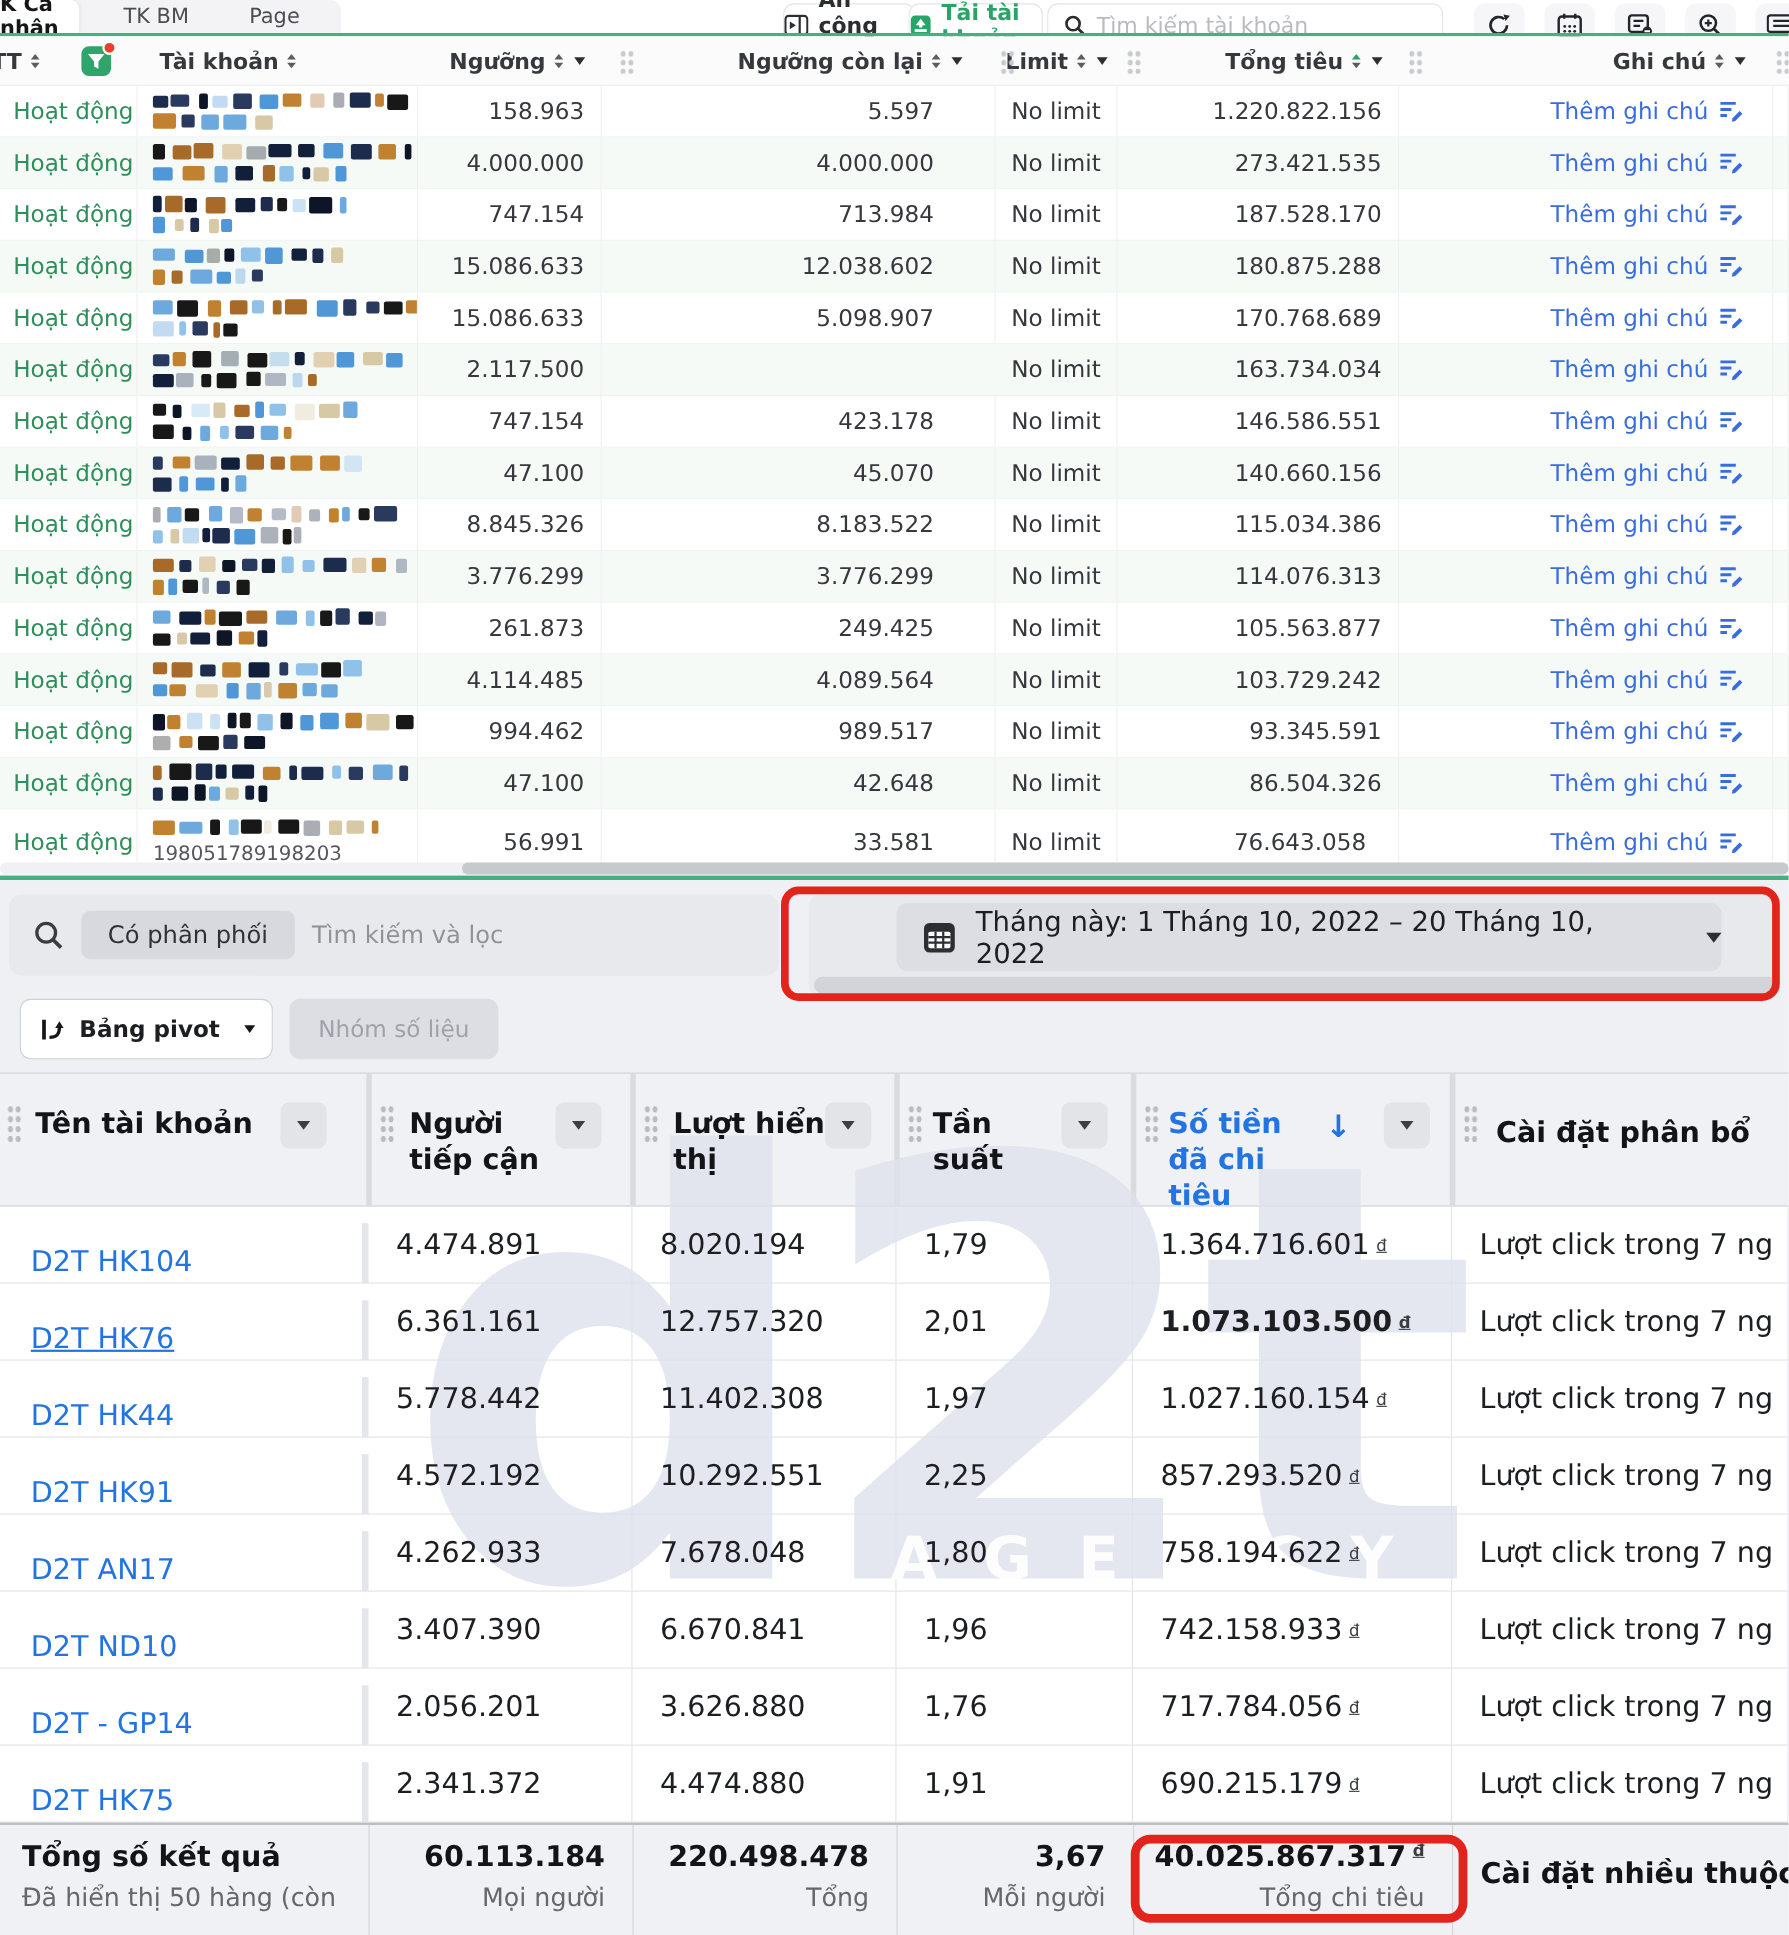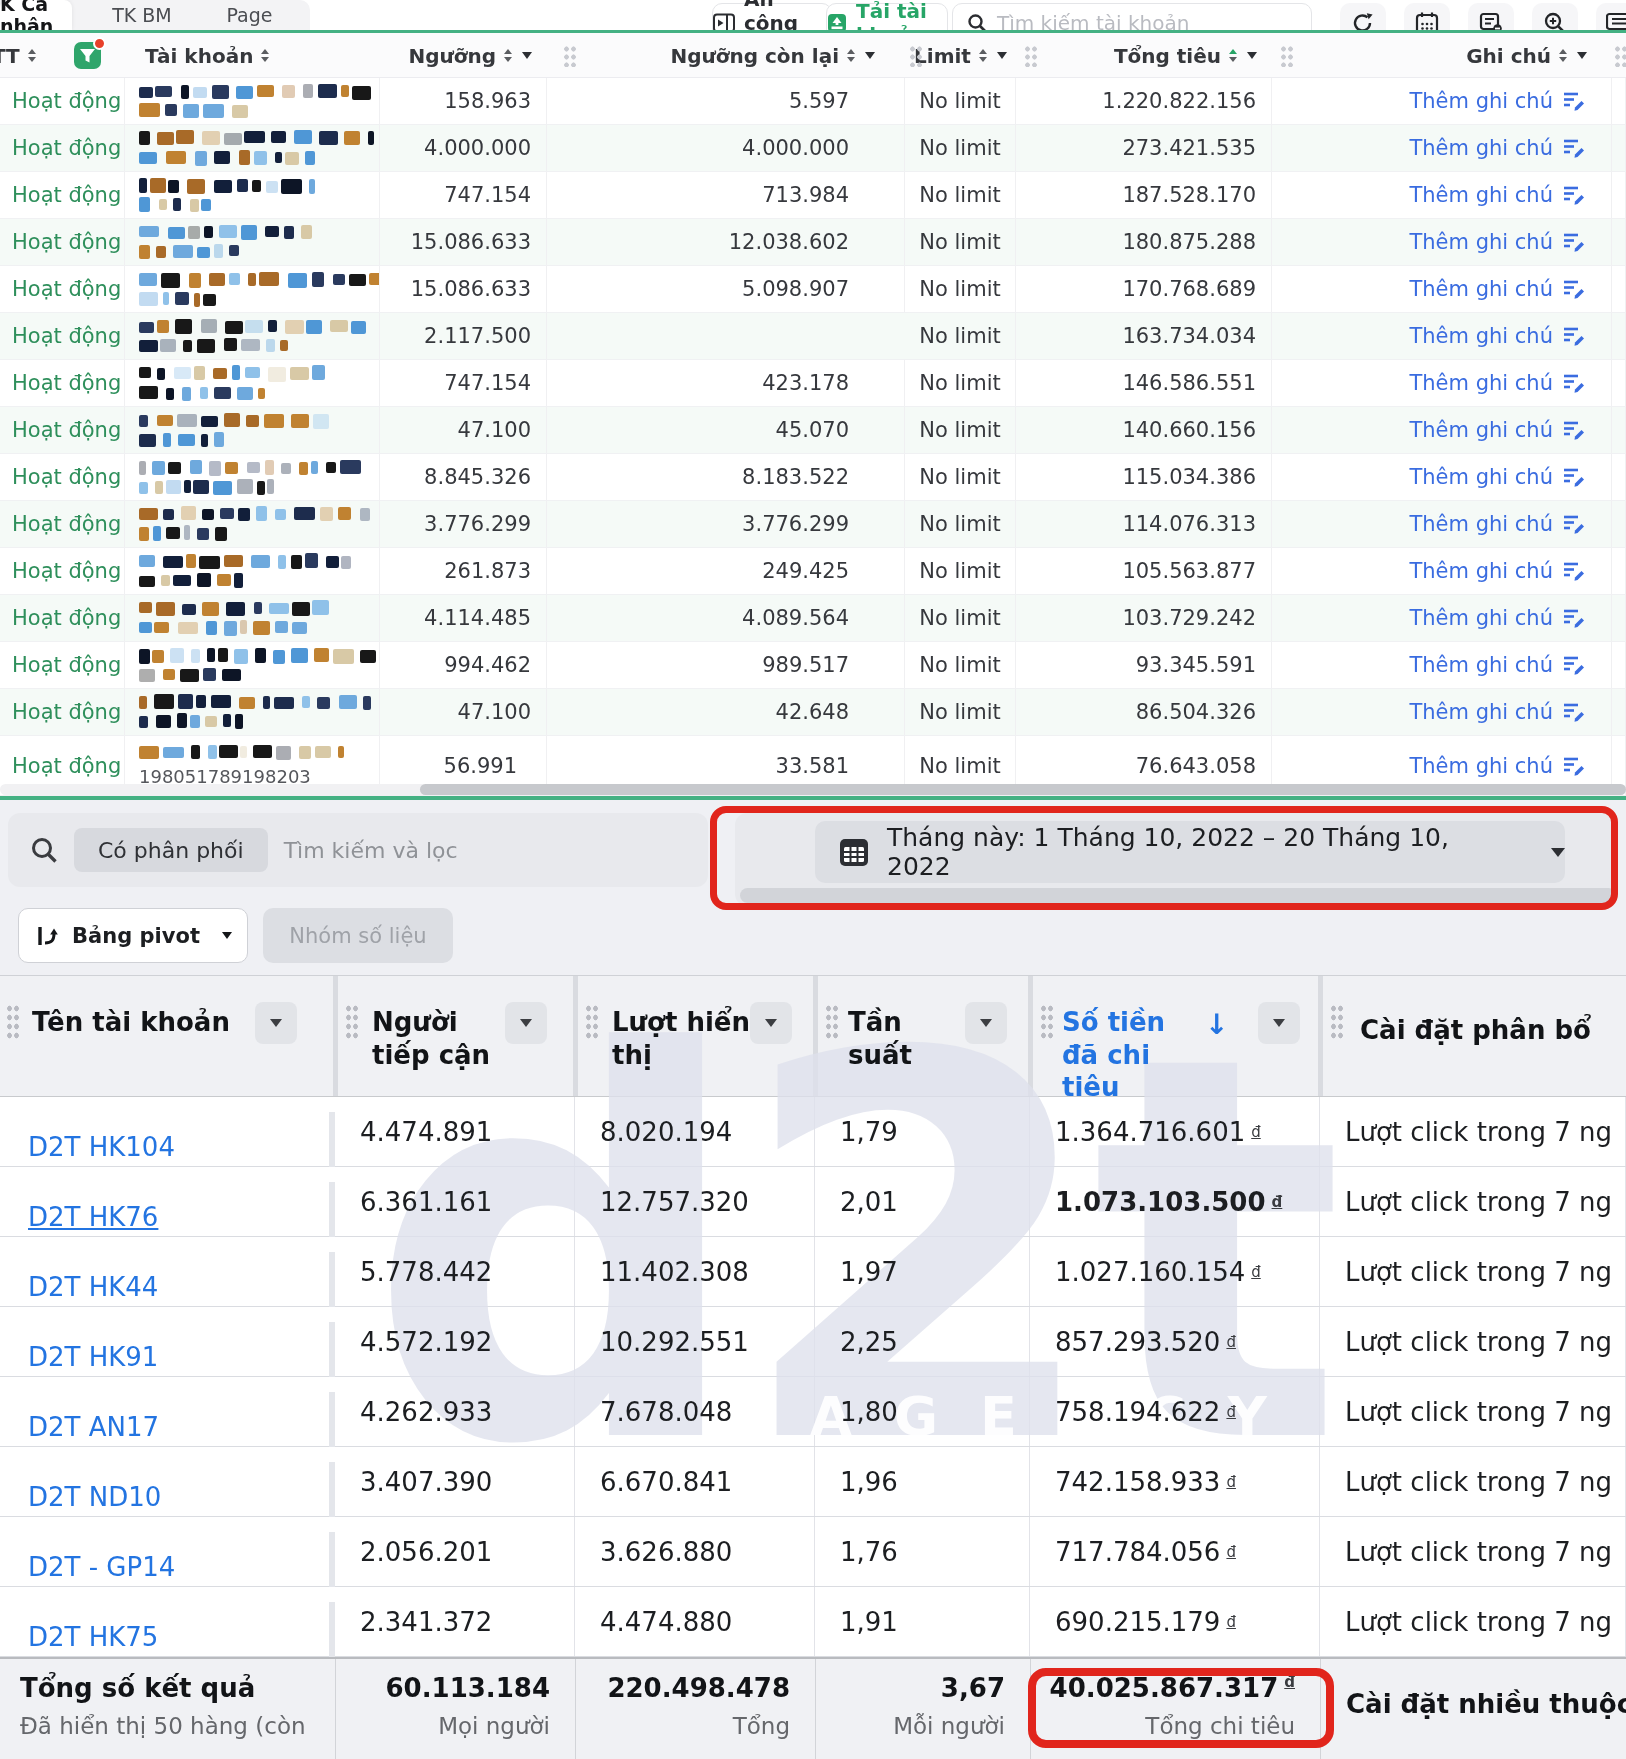--- a/index.html
+++ b/index.html
@@ -965,24 +965,24 @@
               <span class="bk" style="width: 7.43065px; height: 12.7453px; margin-right: 6.03927px; margin-top: 0.132085px; background: rgb(216, 201, 166); opacity: 0.35;"></span>
               <span class="bk" style="width: 18.161px; height: 13.1853px; margin-right: 4.50816px; margin-top: -0.331647px; background: rgb(24, 24, 24);"></span>
               <span class="bk" style="width: 14.5154px; height: 13.9524px; margin-right: 8.57222px; margin-top: 1.86753px; background: rgb(13, 21, 38); opacity: 0.35;"></span>
               <span class="bk" style="width: 11.7592px; height: 12.9178px; margin-right: 3.67143px; margin-top: 0.646969px; background: rgb(216, 201, 166);"></span>
               <span class="bk" style="width: 16.5753px; height: 11.651px; margin-right: 6.63759px; margin-top: 0.110933px; background: rgb(216, 201, 166);"></span>
               <span class="bk" style="width: 6.24852px; height: 11.8187px; margin-right: 8.48387px; margin-top: -0.721103px; background: rgb(192, 130, 49);"></span>
             </div>
             <div class="accid">198051789198203</div>
           </div>
         </div>
-        <div class="cell num" style="left: 380px; width: 167px; padding-right: 29px;">56.991</div>
+        <div class="cell num" style="left: 380px; width: 167px; padding-right: 15px;">56.991</div>
         <div class="cell num" style="left: 547px; width: 358px; padding-right: 55px;">33.581</div>
         <div class="cell center" style="left: 905px; width: 111px;">No limit</div>
-        <div class="cell num" style="left: 1016px; width: 256px; padding-right: 15px;">76.643.058</div>
+        <div class="cell num" style="left: 1016px; width: 256px; padding-right: 29px;">76.643.058</div>
         <div class="cell note-cell" style="left: 1272px; width: 340px;">
           <span class="note-link">Thêm ghi chú</span>
           <span>
             <svg width="24" height="22" viewBox="0 0 24 22">
               <line x1="2" y1="4" x2="16" y2="4" stroke="#3a6ce0" stroke-width="2.6"></line>
               <line x1="2" y1="9.5" x2="12" y2="9.5" stroke="#3a6ce0" stroke-width="2.6"></line>
               <line x1="2" y1="15" x2="8" y2="15" stroke="#3a6ce0" stroke-width="2.6"></line>
               <path d="M13 17.5 L19.5 11 L22 13.5 L15.5 20 L12.5 20.7 Z" fill="#3a6ce0"></path>
             </svg>
           </span>

